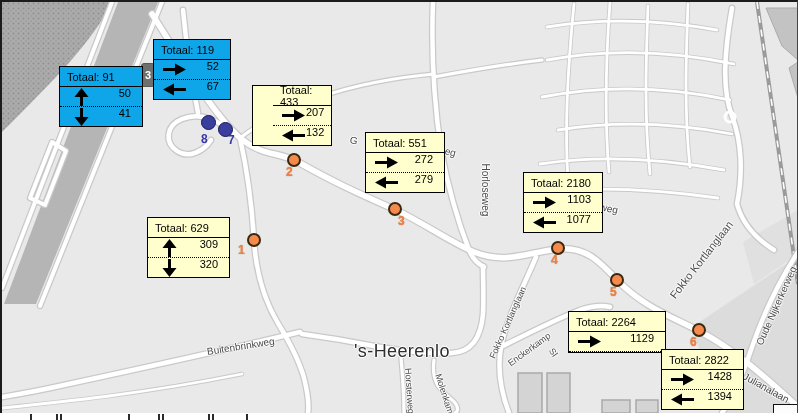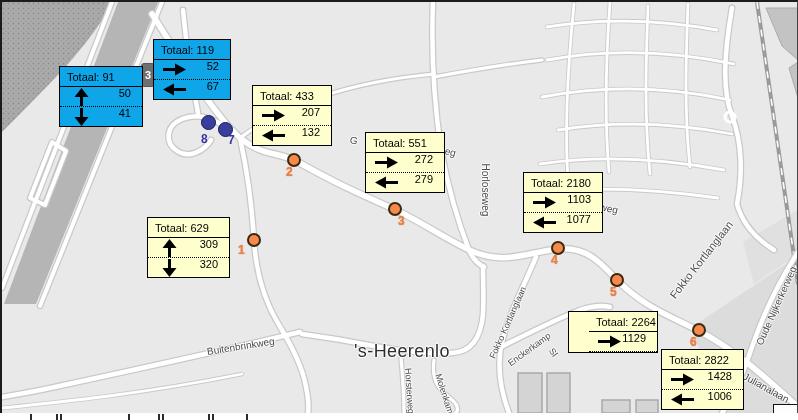--- a/index.html
+++ b/index.html
@@ -250,21 +250,21 @@
           <div class="callout-row">
             <span class="arrow-wrap">
               <svg width="25" height="13" viewBox="0 0 25 13" fill="#000">
                 <rect x="11" y="5" width="13" height="3"></rect>
                 <polygon points="12,0.5 1,6.5 12,12.5"></polygon>
               </svg>
             </span>
             <span class="val">67</span>
           </div>
         </div>
-        <div class="callout yellow" style="left: 250px; top: 83px; width: 80px;">
+        <div class="callout yellow" style="left: 250px; top: 83px; width: 80px; padding-left: 20px;">
           <div class="callout-header">Totaal: 433</div>
           <div class="callout-row first">
             <span class="arrow-wrap">
               <svg width="25" height="13" viewBox="0 0 25 13" fill="#000">
                 <rect x="1" y="5" width="13" height="3"></rect>
                 <polygon points="13,0.5 24,6.5 13,12.5"></polygon>
               </svg>
             </span>
             <span class="val">207</span>
           </div>
@@ -334,21 +334,21 @@
           <div class="callout-row">
             <span class="arrow-wrap" style="margin-left: 6px;">
               <svg width="15" height="18" viewBox="0 0 15 18" fill="#000">
                 <rect x="6" y="0" width="3" height="10"></rect>
                 <polygon points="7.5,18 14.5,9 0.5,9"></polygon>
               </svg>
             </span>
             <span class="val">320</span>
           </div>
         </div>
-        <div class="callout yellow" style="left: 566px; top: 309px; width: 90px; padding-left: 20px;">
+        <div class="callout yellow" style="left: 566px; top: 309px; width: 98px;">
           <div class="callout-header">Totaal: 2264</div>
           <div class="callout-row first">
             <span class="arrow-wrap">
               <svg width="25" height="13" viewBox="0 0 25 13" fill="#000">
                 <rect x="1" y="5" width="13" height="3"></rect>
                 <polygon points="13,0.5 24,6.5 13,12.5"></polygon>
               </svg>
             </span>
             <span class="val">1129</span>
           </div>
@@ -364,21 +364,21 @@
             </span>
             <span class="val">1428</span>
           </div>
           <div class="callout-row">
             <span class="arrow-wrap">
               <svg width="25" height="13" viewBox="0 0 25 13" fill="#000">
                 <rect x="11" y="5" width="13" height="3"></rect>
                 <polygon points="12,0.5 1,6.5 12,12.5"></polygon>
               </svg>
             </span>
-            <span class="val">1006</span>
+            <span class="val">1394</span>
           </div>
         </div>
       </div>
 
     <div id="corner-box"></div>
   </div>
 
   <div id="caption-strip">
     <i style="left:30px"></i>
     <i style="left:56px"></i>

